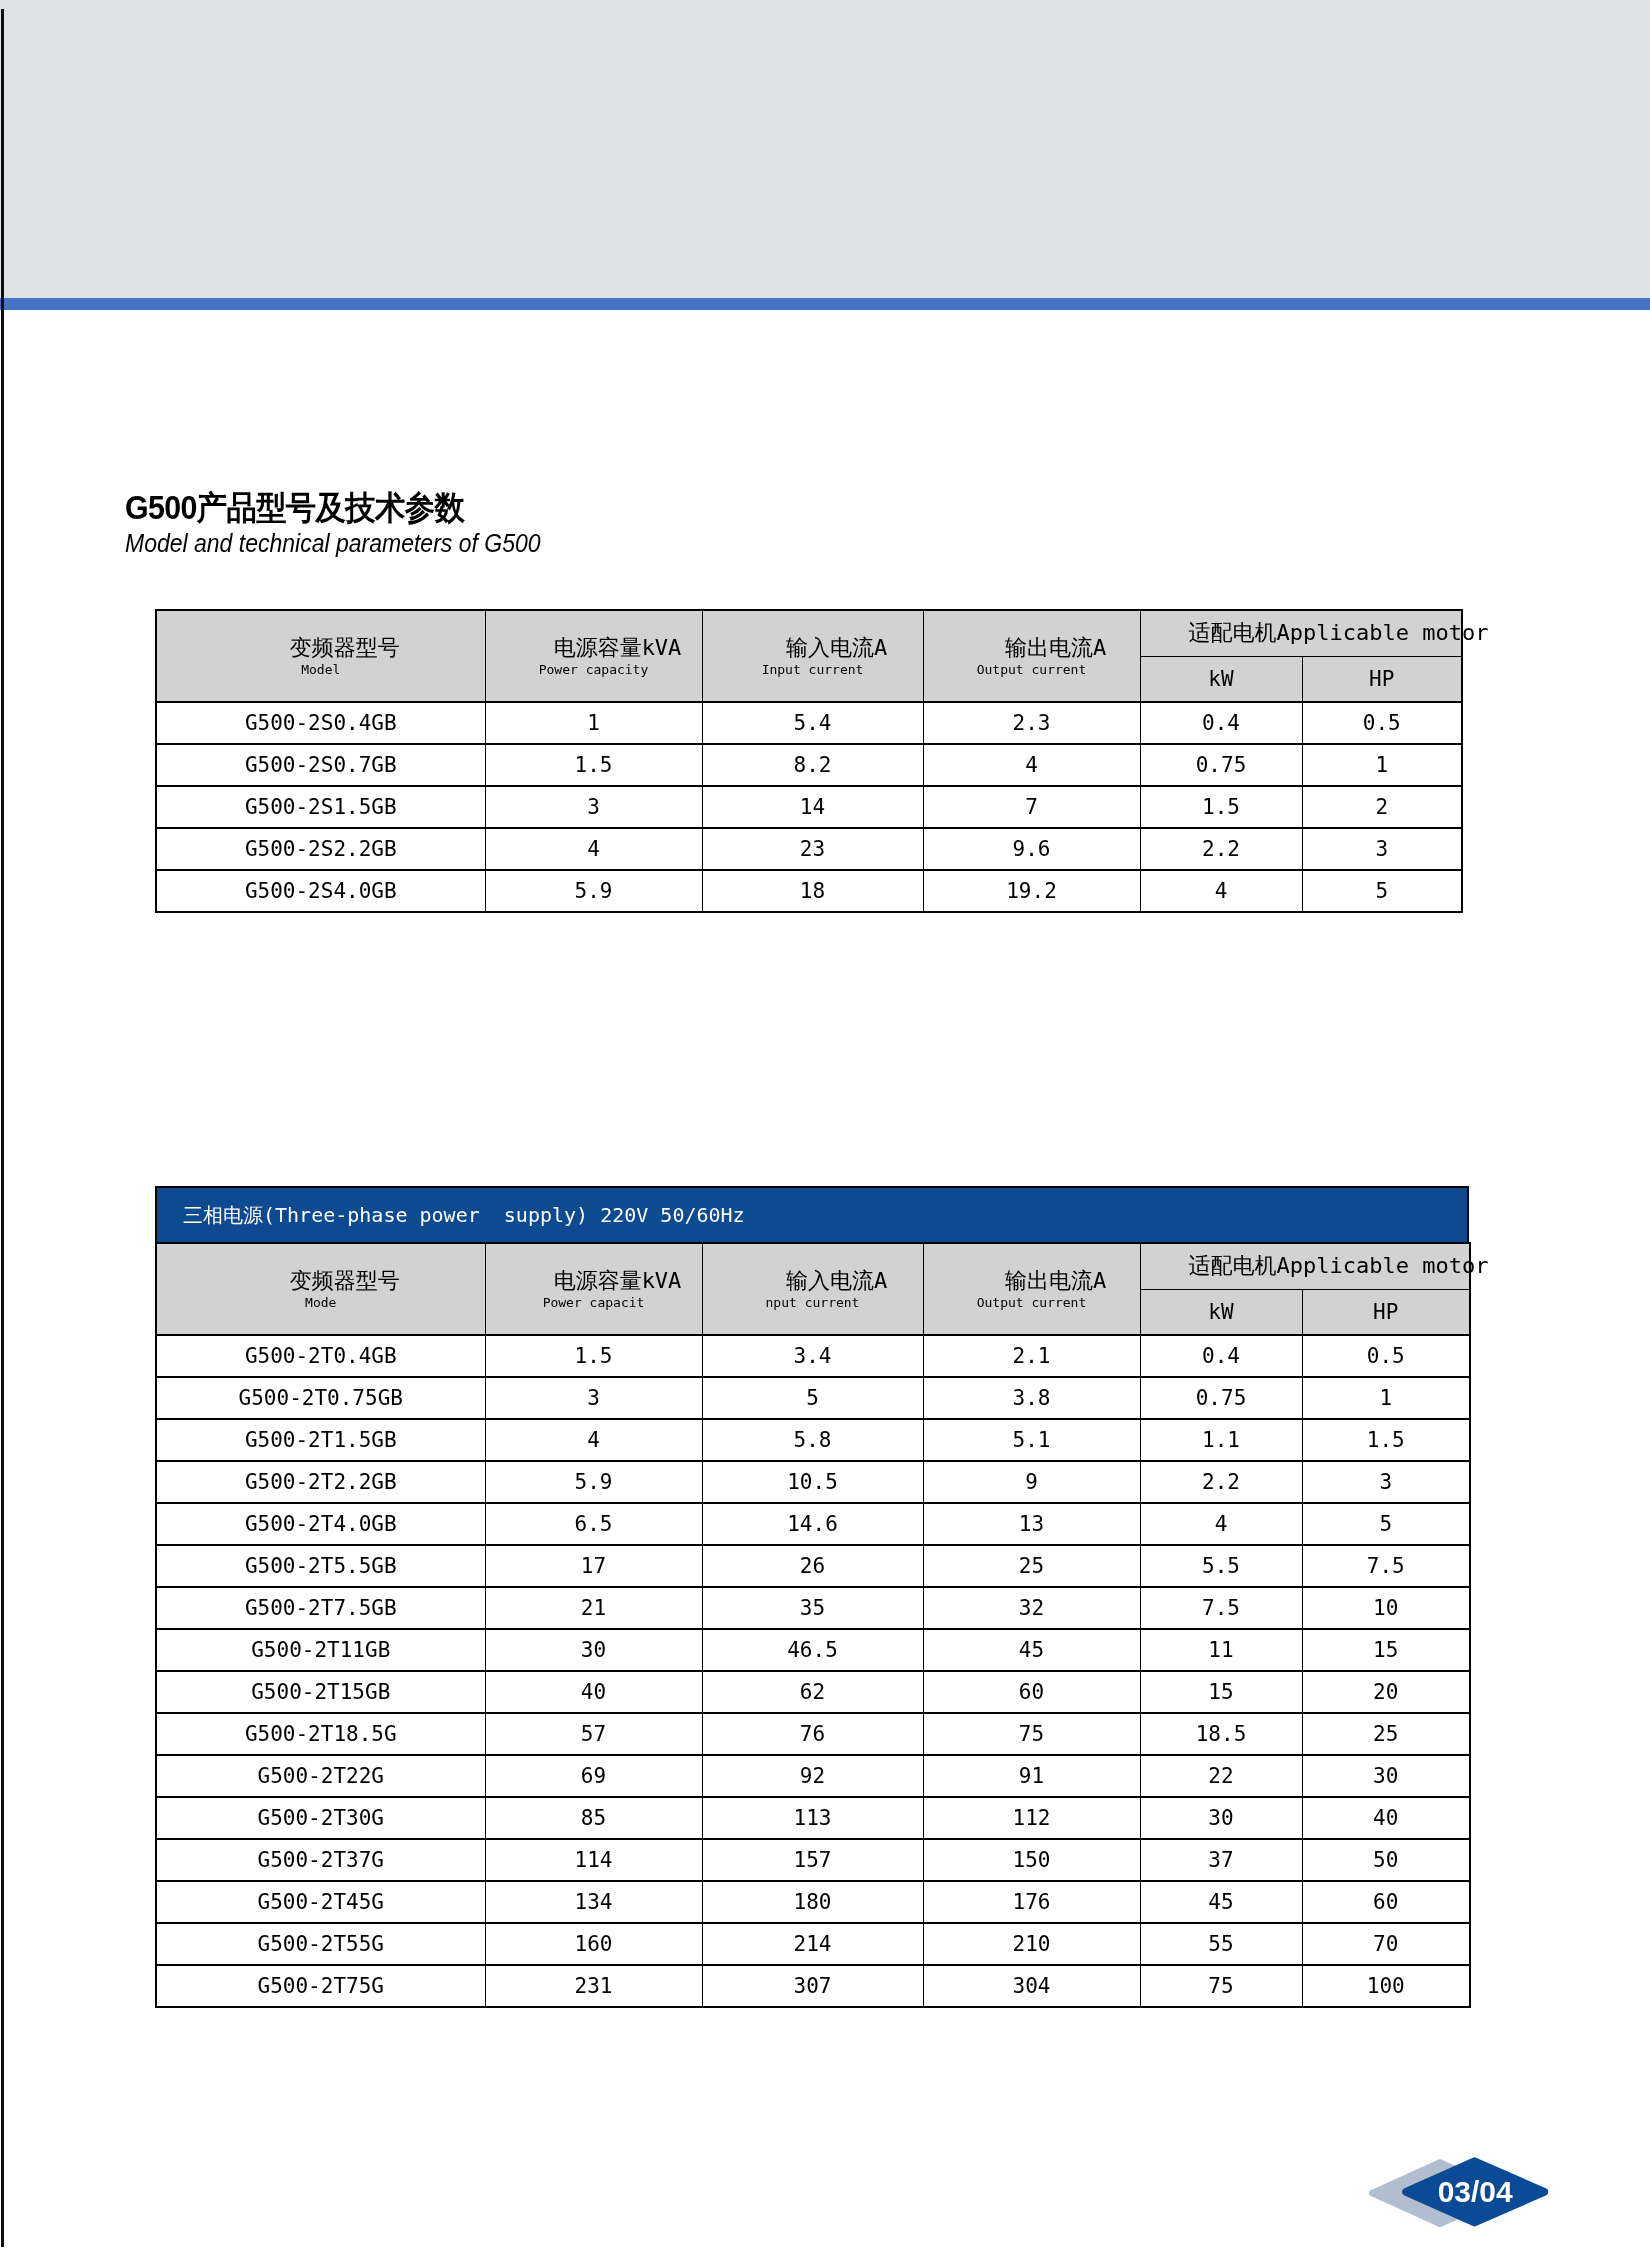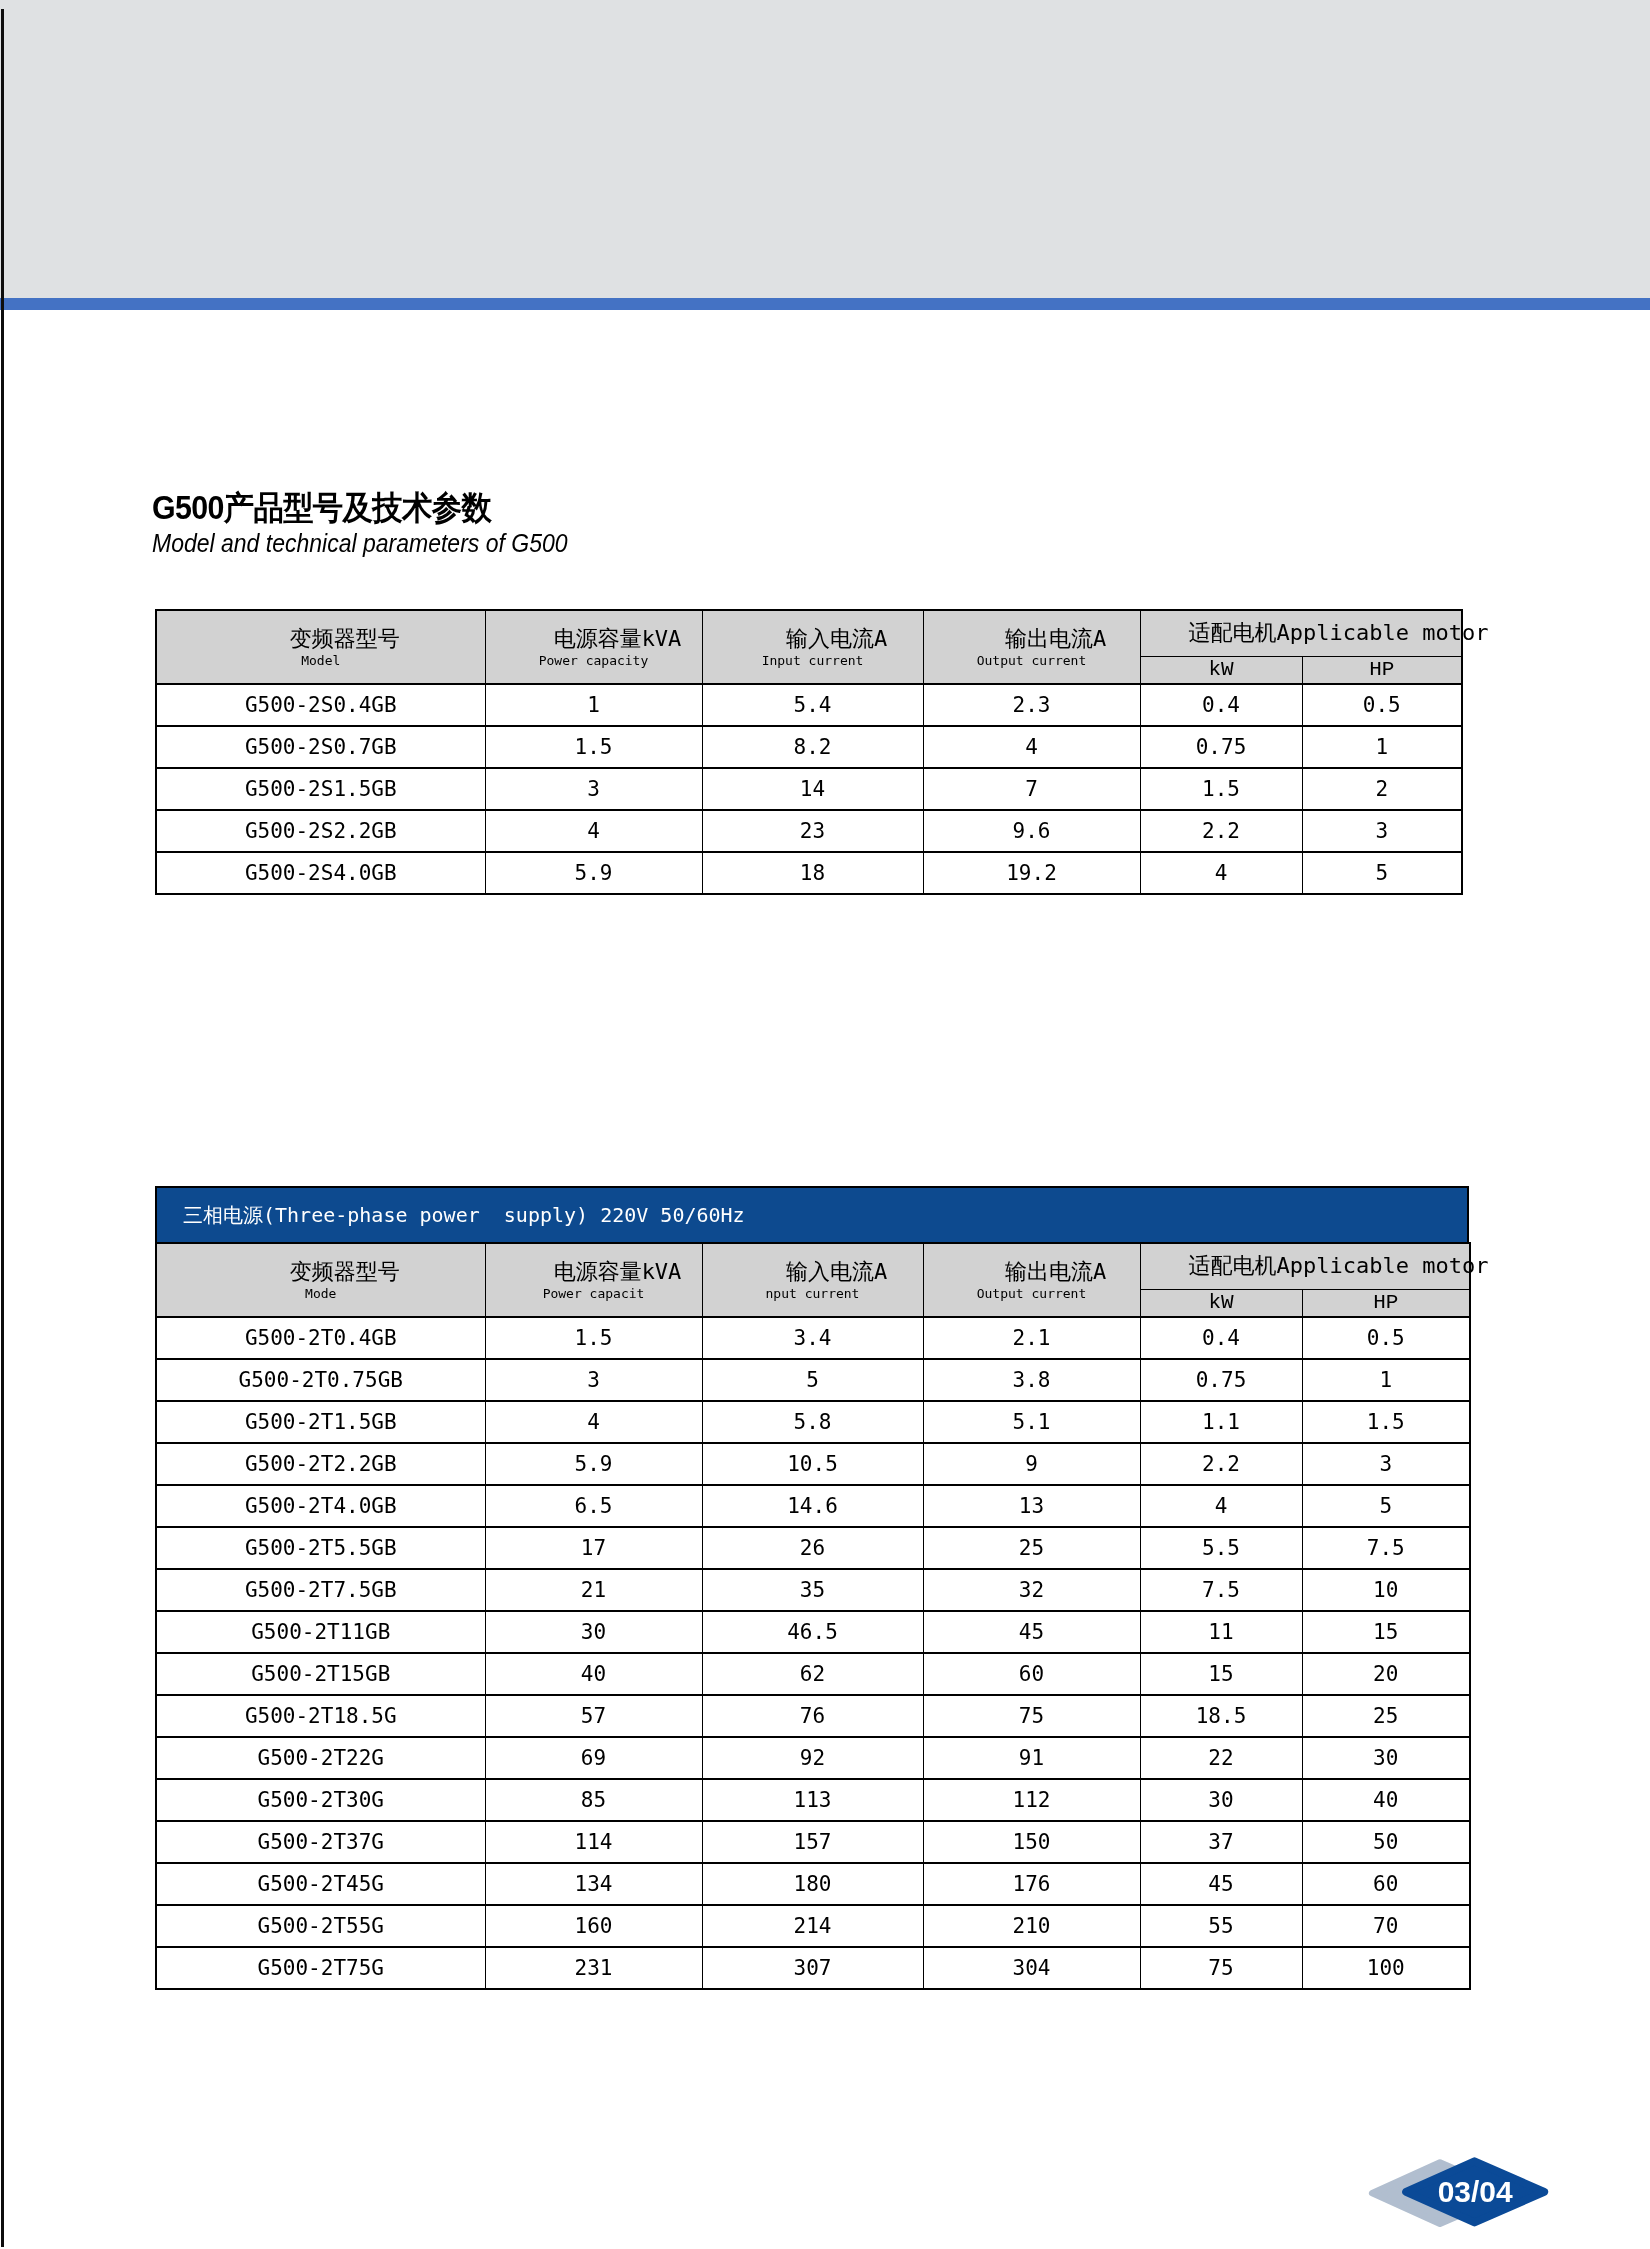--- a/index.html
+++ b/index.html
@@ -23,21 +23,21 @@
     width: 1650px; height: 11.8px;
     background: #4472c4;
   }
   .left-rule {
     position: absolute; left: 1.3px; top: 9.2px;
     width: 2.6px; height: 2238px;
     background: #0d0d0d;
   }
 
   
-  .title-block { position: absolute; left: 152px; top: 490px; }
+  .title-block { position: absolute; left: 125px; top: 490px; }
   .title-cn {
     font-size: 33px; font-weight: bold; line-height: 1.1;
     letter-spacing: -0.7px;
     transform: scaleX(0.92); transform-origin: left center;
     white-space: pre;
   }
   .title-en {
     font-size: 25px; font-style: italic; line-height: 1.15;
     margin-top: 2.6px;
     transform: scaleX(0.92); transform-origin: left center;
@@ -75,21 +75,21 @@
     border-left: 1.3px solid #000;
     text-align: center;
     vertical-align: middle;
     font-weight: normal;
   }
   table.spec thead th {
     background: #d2d2d2;
     border-top: 1.3px solid #000;
   }
   table.spec thead tr.h1 th { height: 46px; }
-  table.spec thead tr.h2 th { height: 28px; font-family: Liberation Mono, monospace; }
+  table.spec thead tr.h2 th { height: 46px; }
   table.spec thead th.span2 { border-bottom: 1.3px solid #000; }
   .hcell .cn { font-size: 22px; line-height: 1.35; white-space: pre; margin-left: 48px; }
   .hcell .en { font-size: 13px; line-height: 1.3; white-space: pre; }
   table.spec thead th.sub { font-size: 21px; }
   table.spec tbody td {
     height: 42px;
     background: #fff;
     border-top: 2px solid #000;
     font-size: 21px;
     white-space: pre;

